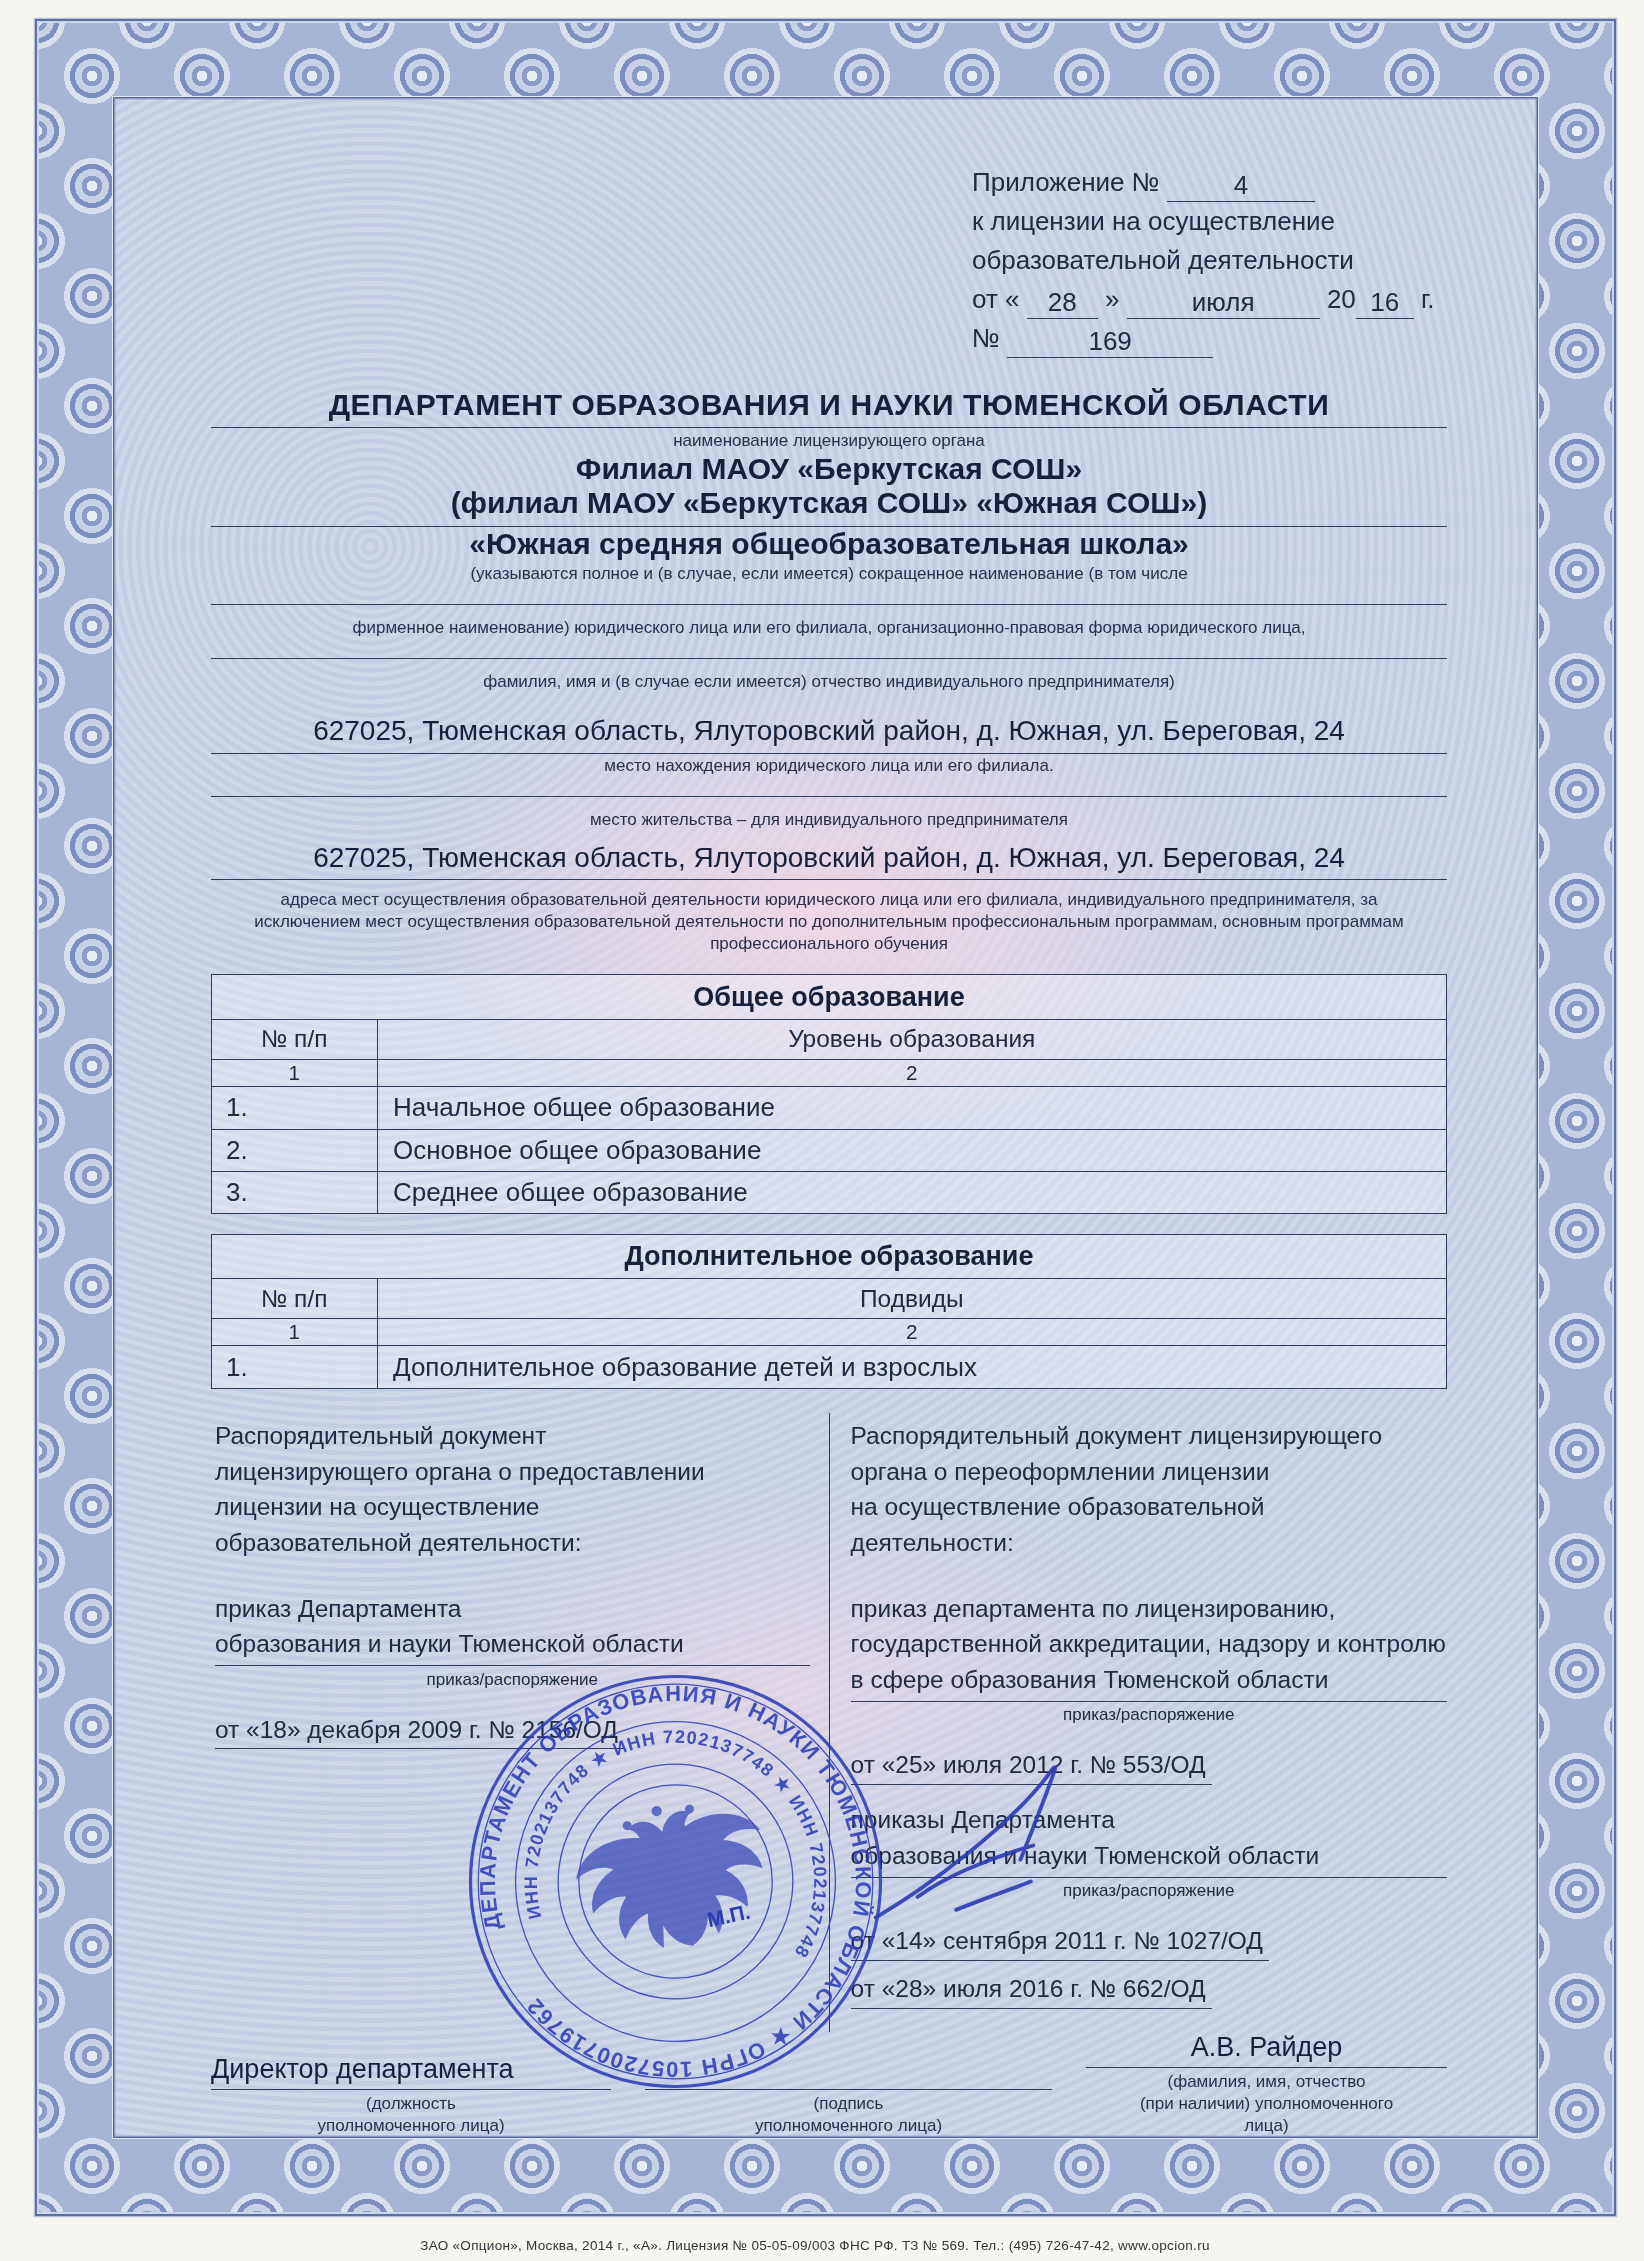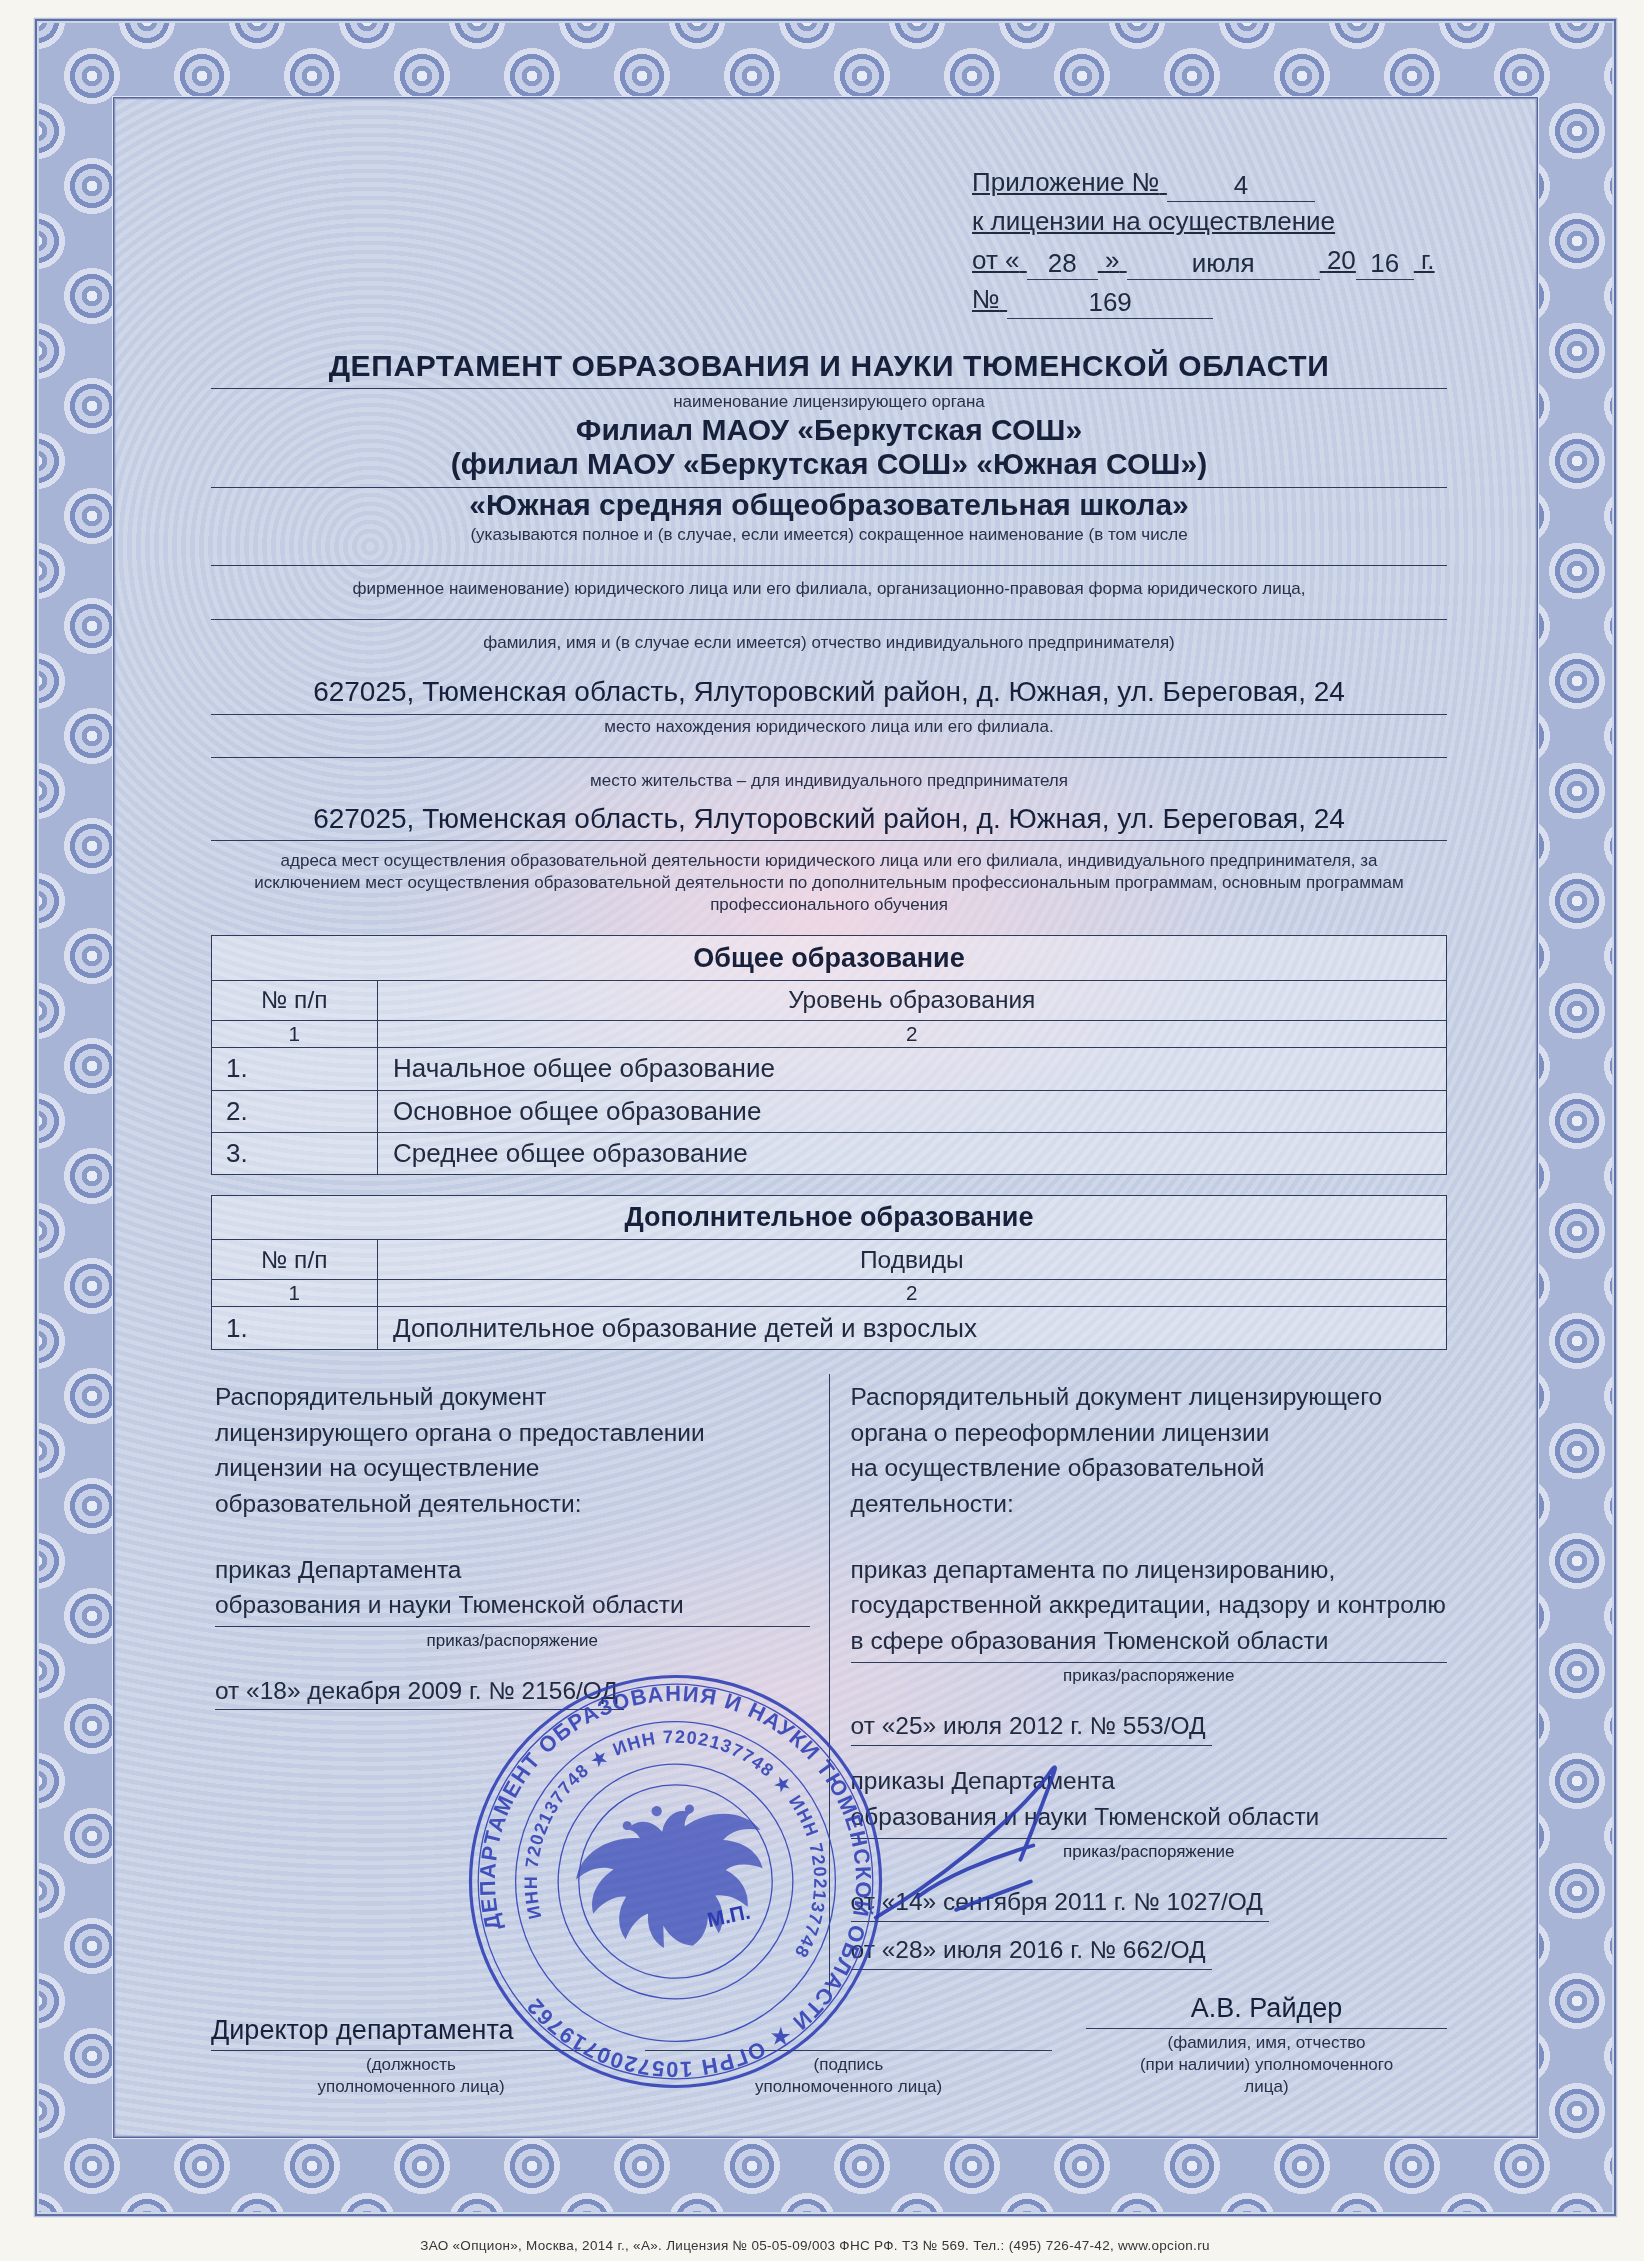--- a/index.html
+++ b/index.html
@@ -36,21 +36,21 @@
 
   
   .u{display:inline-block;border-bottom:1.3px solid #2d3a58;text-align:center;line-height:1.15;vertical-align:bottom;}
   .w110{min-width:71px}.w300{min-width:193px}.w90{min-width:58px}.w230{min-width:148px}.w320{min-width:206px}
   .caption{font-size:17px;text-align:center;color:#28304a;line-height:1.3;}
   .rule-t{border-top:1.3px solid #2d3a58;padding-top:12px;}
   .pre{white-space:pre-line;}
 
   
   .appendix{margin-left:761px;margin-top:22px;font-size:26px;line-height:1.5;}
-  .appendix .ap-line{white-space:nowrap;text-decoration:underline;}
+  .appendix .ap-line{white-space:nowrap;}
 
   .authority{margin-top:30px;font-weight:bold;font-size:30px;text-align:center;letter-spacing:0.6px;
     border-bottom:1.3px solid #2d3a58;padding-bottom:5.2px;color:#16203a;}
 
   .org-line{font-weight:bold;font-size:30px;text-align:center;margin-top:0;color:#16203a;}
   .org-line.last{border-bottom:1.3px solid #2d3a58;padding-bottom:6.4px;}
   .fcap{margin-top:1.3px;}
   .fcap2{margin-top:19.3px;}
 
   .addr{font-weight:normal;font-size:28px;text-align:center;margin-top:22px;border-bottom:1.3px solid #2d3a58;
@@ -99,20 +99,21 @@
   <div class="frame">
     <div class="inner">
       <div class="content">
 
         <div class="appendix">
           <div class="ap-line">
             <span>Приложение №</span>
             <span class="u w230">4</span>
           </div>
           <div class="ap-line">к лицензии на осуществление</div>
+          <div class="ap-line">образовательной деятельности</div>
           <div class="ap-line">
             <span>от «</span>
             <span class="u w110">28</span>
             <span>»</span>
             <span class="u w300">июля</span>
             <span>20</span><span class="u w90">16</span>
             <span>г.</span>
           </div>
           <div class="ap-line">
             <span>№</span>

